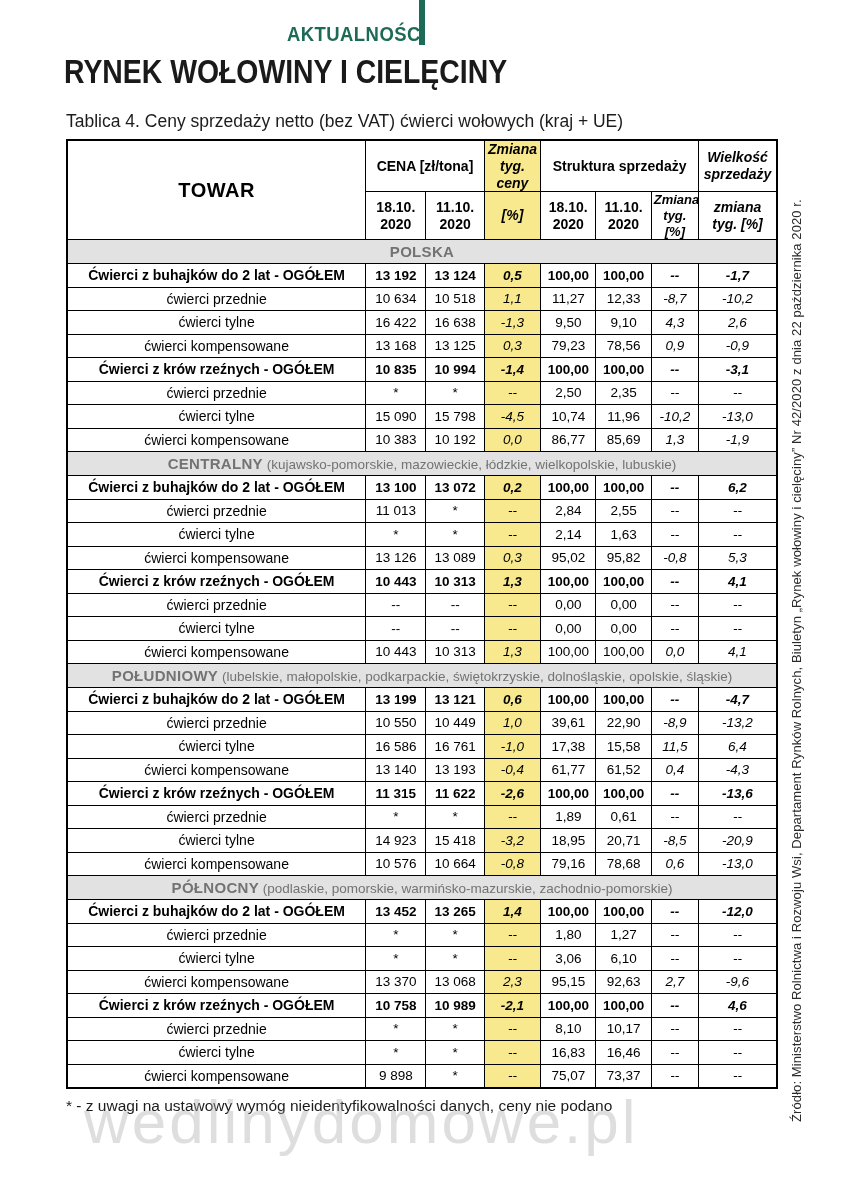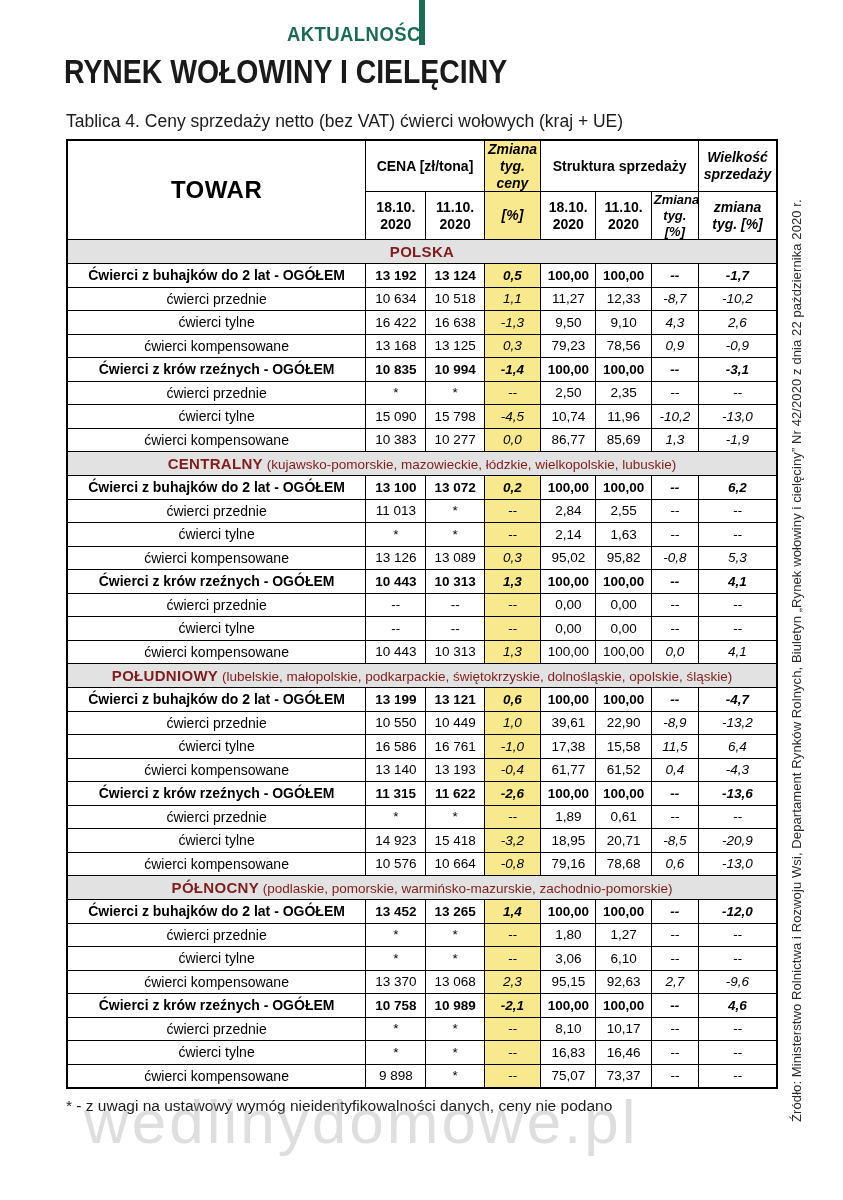--- a/index.html
+++ b/index.html
@@ -24,27 +24,27 @@
   .caption.first{margin-top:20px;}
   
   table.prices{
     border-collapse:collapse;table-layout:fixed;width:712px;margin-top:7px;
     border:2px solid #000;
   }
   table.prices th,table.prices td{
     border:1px solid #000;padding:0 2px;text-align:center;vertical-align:middle;overflow:hidden;
   }
   thead th{font-weight:700;font-size:14px;line-height:1.2;color:#000;}
-  th.towar{font-size:24px;letter-spacing:.5px;border-radius:14px;}
+  th.towar{font-size:20px;letter-spacing:.5px;border-radius:14px;}
   th.h1{height:46px;}
   th.h2{height:45px;}
   .yellow{background:var(--yellow,#f8e98f);}
   .hdr-ital{font-style:italic;}
   th.small{font-size:13px;}
-  tr.band td{background:var(--band,#e2e2e2);height:23px;font-size:13.5px;color:#7f1d1d;margin-top:33px;}
+  tr.band td{background:var(--band,#e2e2e2);height:23px;font-size:13.5px;color:#737373;margin-top:33px;}
   tr.band b{font-size:15px;letter-spacing:.3px;}
   tbody td{height:22.5px;font-size:13.5px;color:#000;line-height:1;}
   tbody td.lbl{font-size:14px;}
   tr.bold td{font-weight:700;}
   .ital{font-style:italic;}
   
   .footnote{margin-top:8px;font-size:15.5px;color:#1c1c1c;}
   .footer{position:relative;margin-top:15px;height:64px;}
   .footer .site{position:absolute;left:101px;top:3px;font-size:13.5px;color:#222;}
   .footer .magazine{
@@ -177,21 +177,21 @@
             <td class="">15 798</td>
             <td class="yellow ital">-4,5</td>
             <td class="">10,74</td>
             <td class="">11,96</td>
             <td class="ital">-10,2</td>
             <td class="ital">-13,0</td>
           </tr>
           <tr>
             <td class="lbl">ćwierci kompensowane</td>
             <td class="">10 383</td>
-            <td class="">10 277</td>
+            <td class="">10 192</td>
             <td class="yellow ital">0,0</td>
             <td class="">86,77</td>
             <td class="">85,69</td>
             <td class="ital">1,3</td>
             <td class="ital">-1,9</td>
           </tr>
           <tr class="band">
             <td colspan="8"><b>CENTRALNY</b> (kujawsko-pomorskie, mazowieckie, łódzkie, wielkopolskie, lubuskie)</td>
           </tr>
           <tr class="bold">

